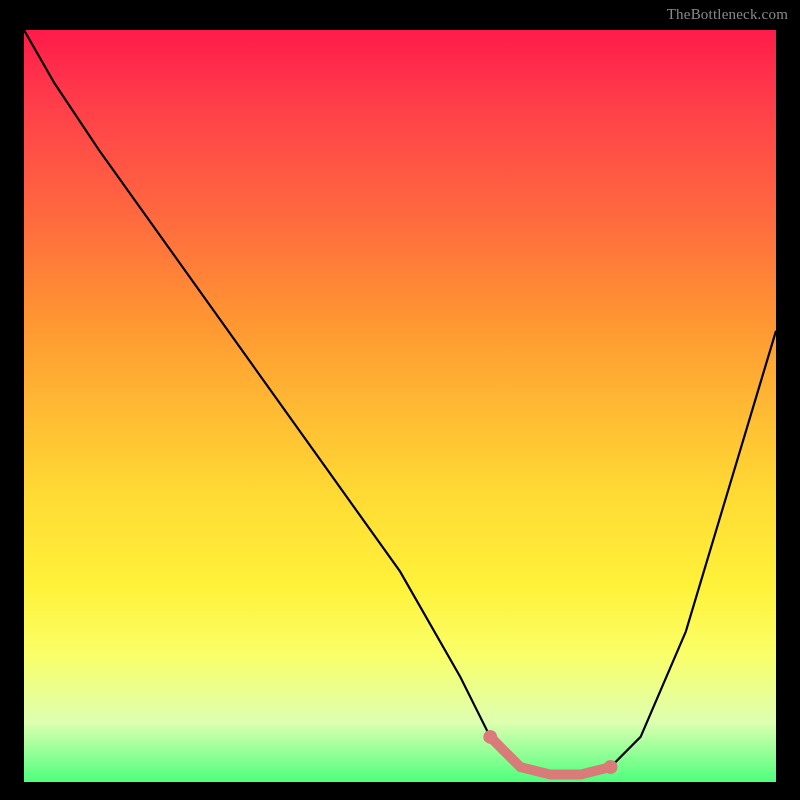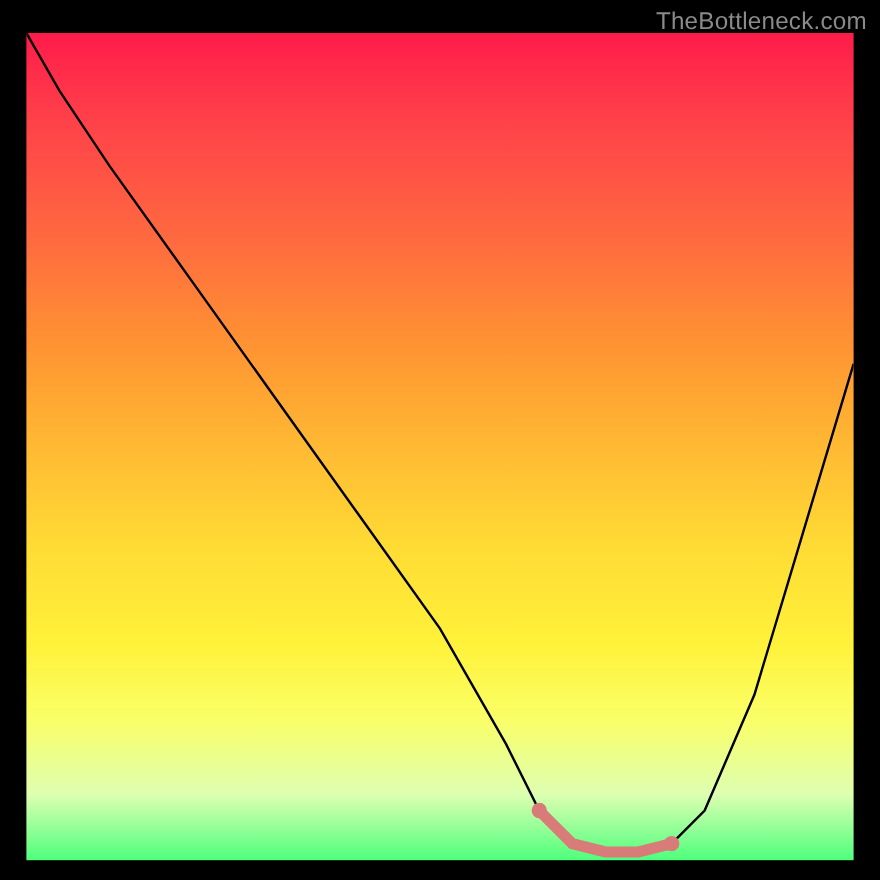--- a/index.html
+++ b/index.html
@@ -2,22 +2,22 @@
 <html><head>
 <meta charset="utf-8">
 <style>
   * { margin: 0; padding: 0; box-sizing: border-box; }
   html, body { width: 800px; height: 800px; overflow: hidden; background: #000; }
   .wrap { position: relative; width: 800px; height: 800px; background: #000; }
   .attribution {
     position: absolute;
     top: 6px;
     right: 12px;
-    font-family: Liberation Sans, sans-serif;
-    font-size: 22px;
+    font-family: Liberation Serif, serif;
+    font-size: 15px;
     color: #8a8a8a;
     font-weight: 500;
     letter-spacing: 0.2px;
   }
   .plot-outer {
     position: absolute;
     left: 24px;
     top: 30px;
     width: 752px;
     height: 752px;

